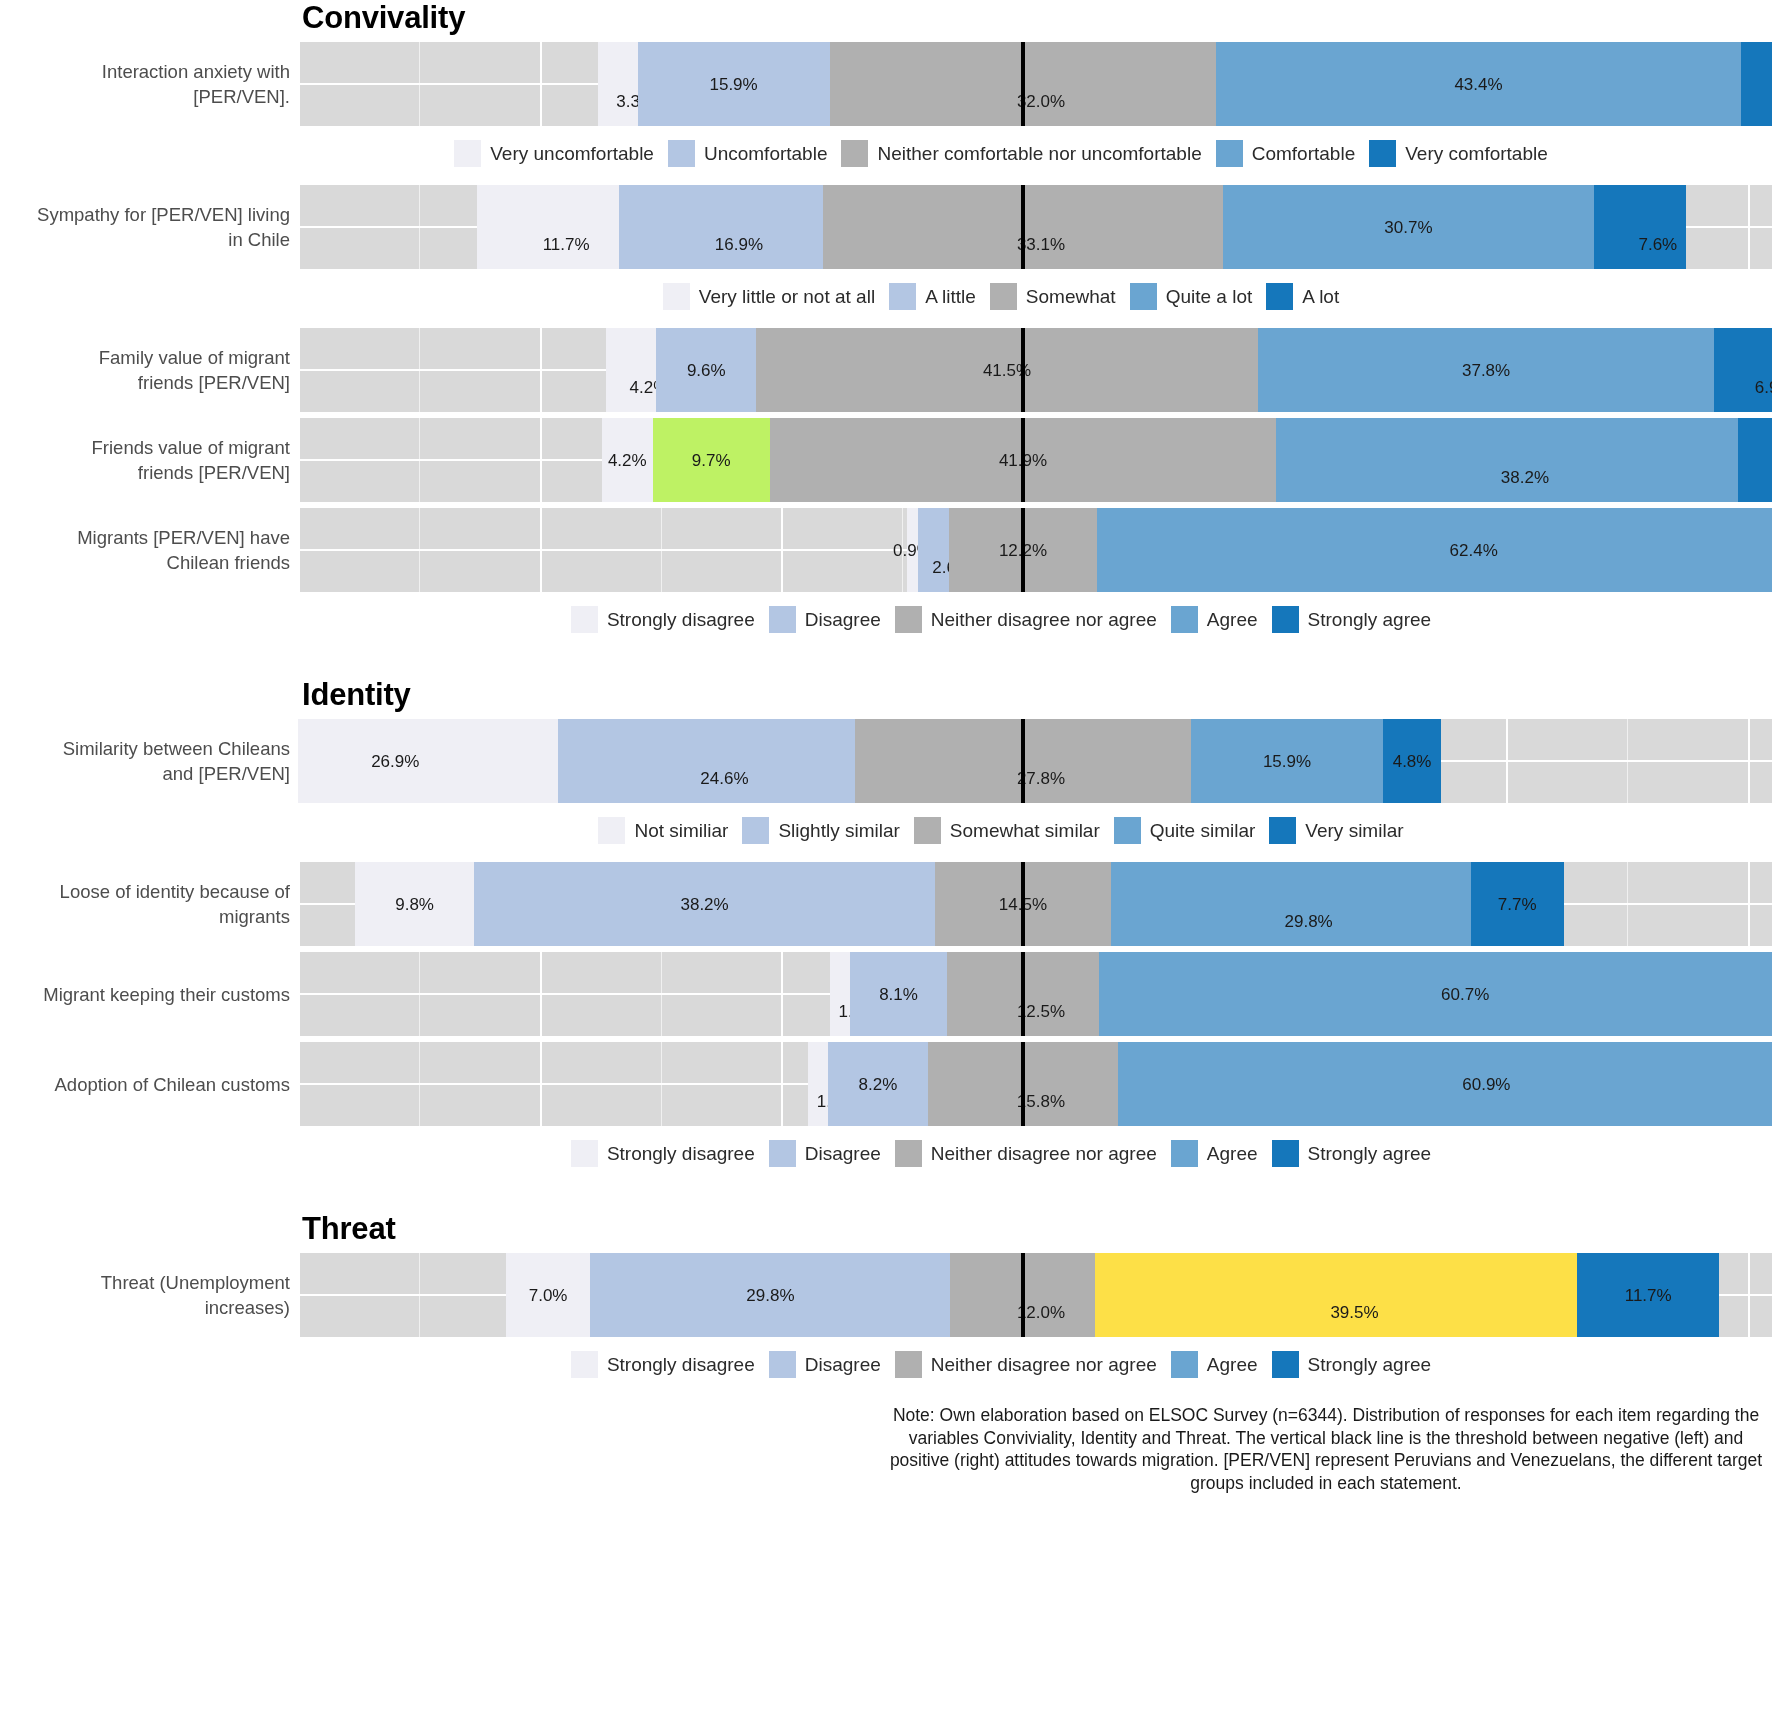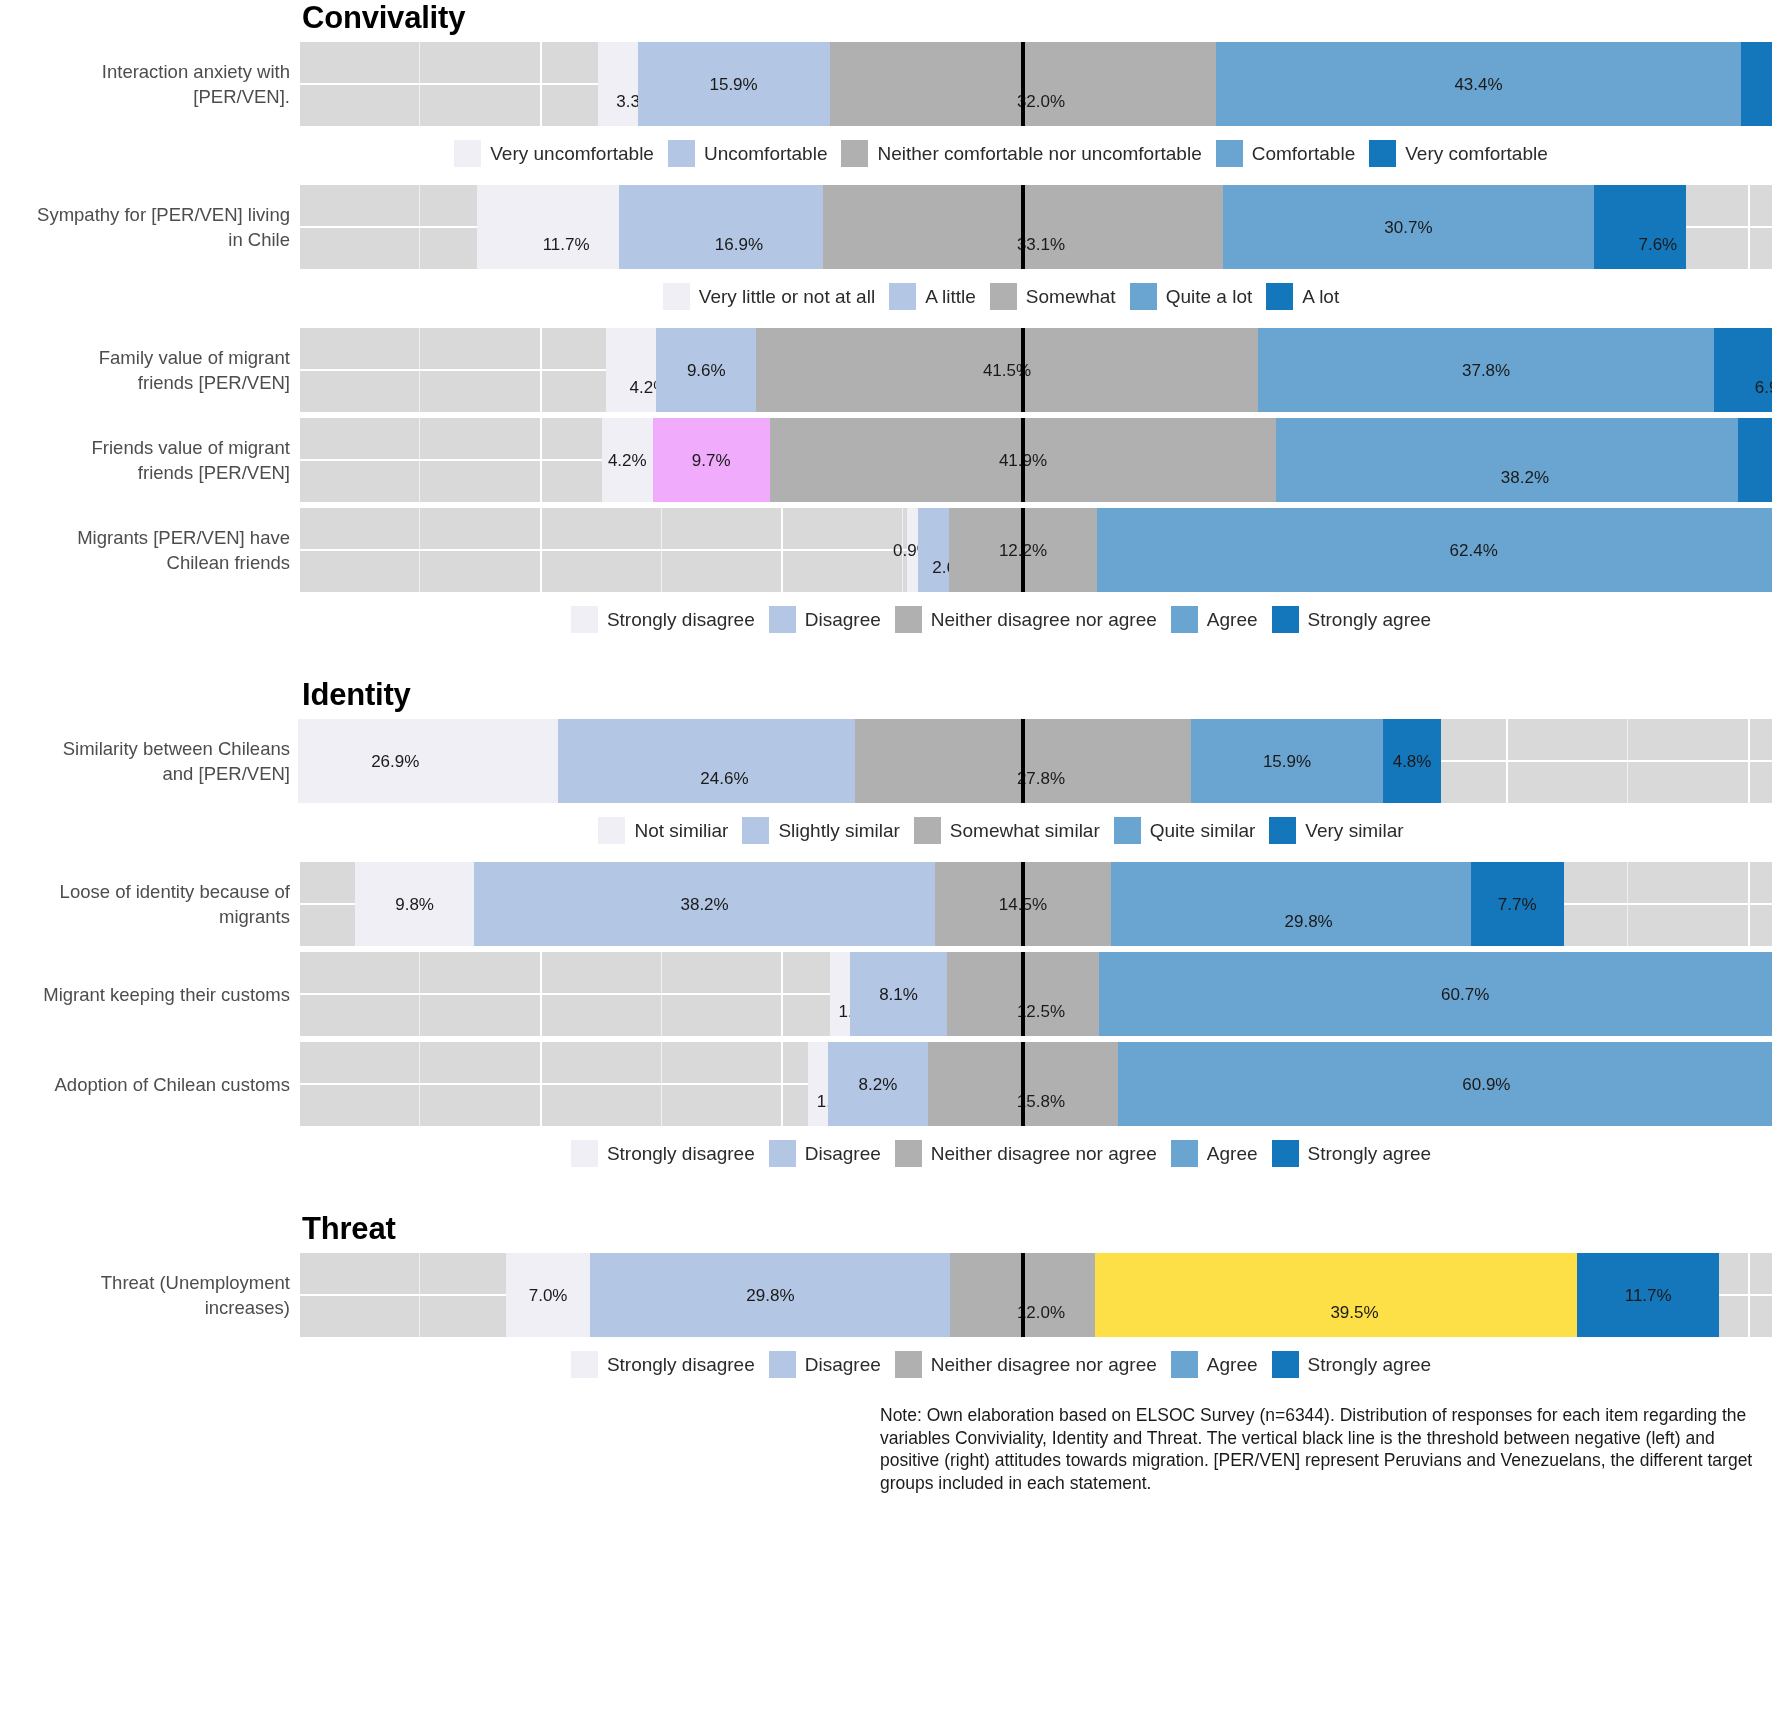--- a/index.html
+++ b/index.html
@@ -79,21 +79,21 @@
   .swatch{width:27px;height:27px;display:block;}
   .leg-text{font-size:19px;color:#2b2b2b;white-space:nowrap;}
 
   
   .note{
     margin:26px 0 0 0;
     padding-left:880px;
     font-size:17.5px;
     line-height:22.5px;
     color:#1a1a1a;
-    text-align:left;
+    text-align:center;
   }
   .grp-gap{height:26px;}
 </style>
 </head>
 <body>
 
 <div class="page" id="page">
     <div class="grp-title">Convivality</div>
     <div class="bar-row">
       <div class="row-label"><span>Interaction anxiety with</span><br><span>[PER/VEN].</span></div>
@@ -264,21 +264,21 @@
         <div class="grid" style="left: 966.667px;"></div>
         <div class="grid minor" style="left: 1087.5px;"></div>
         <div class="grid" style="left: 1208.33px;"></div>
         <div class="grid minor" style="left: 1329.17px;"></div>
         <div class="grid" style="left: 1450px;"></div>
         <div class="hgrid" style="top: 41px;"></div>
         <div class="stack" style="left: 303.896px;">
           <div class="seg" style="width: 50.75px; background: rgb(239, 239, 245);">
             <span class="lbl up">4.2%</span>
           </div>
-          <div class="seg" style="width: 117.208px; background: #f0abfc;">
+          <div class="seg" style="width: 117.208px; background: #bef264;">
             <span class="lbl up">9.7%</span>
           </div>
           <div class="seg" style="width: 506.292px; background: rgb(176, 176, 176);">
             <span class="lbl up">41.9%</span>
           </div>
           <div class="seg" style="width: 461.583px; background: rgb(106, 165, 209);">
             <span class="lbl dn">38.2%</span>
           </div>
           <div class="seg" style="width: 72.5px; background: rgb(21, 119, 187);">
             <span class="lbl dn">6.0%</span>

